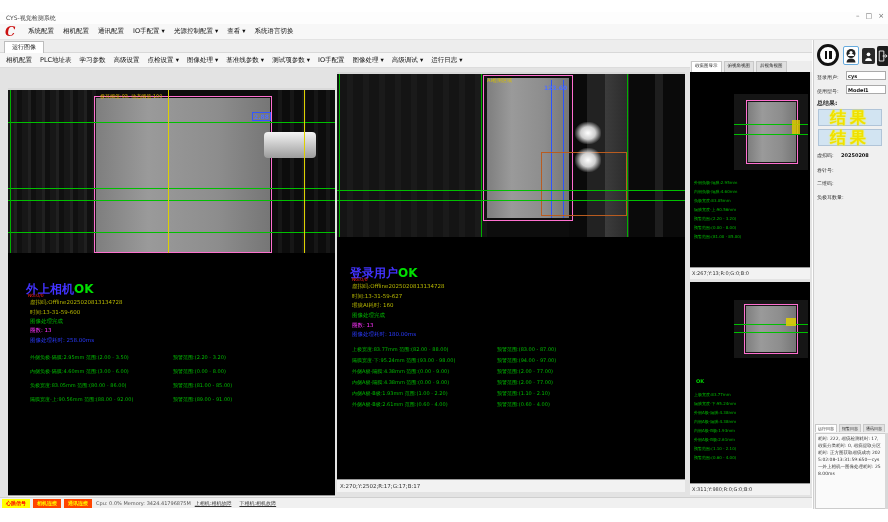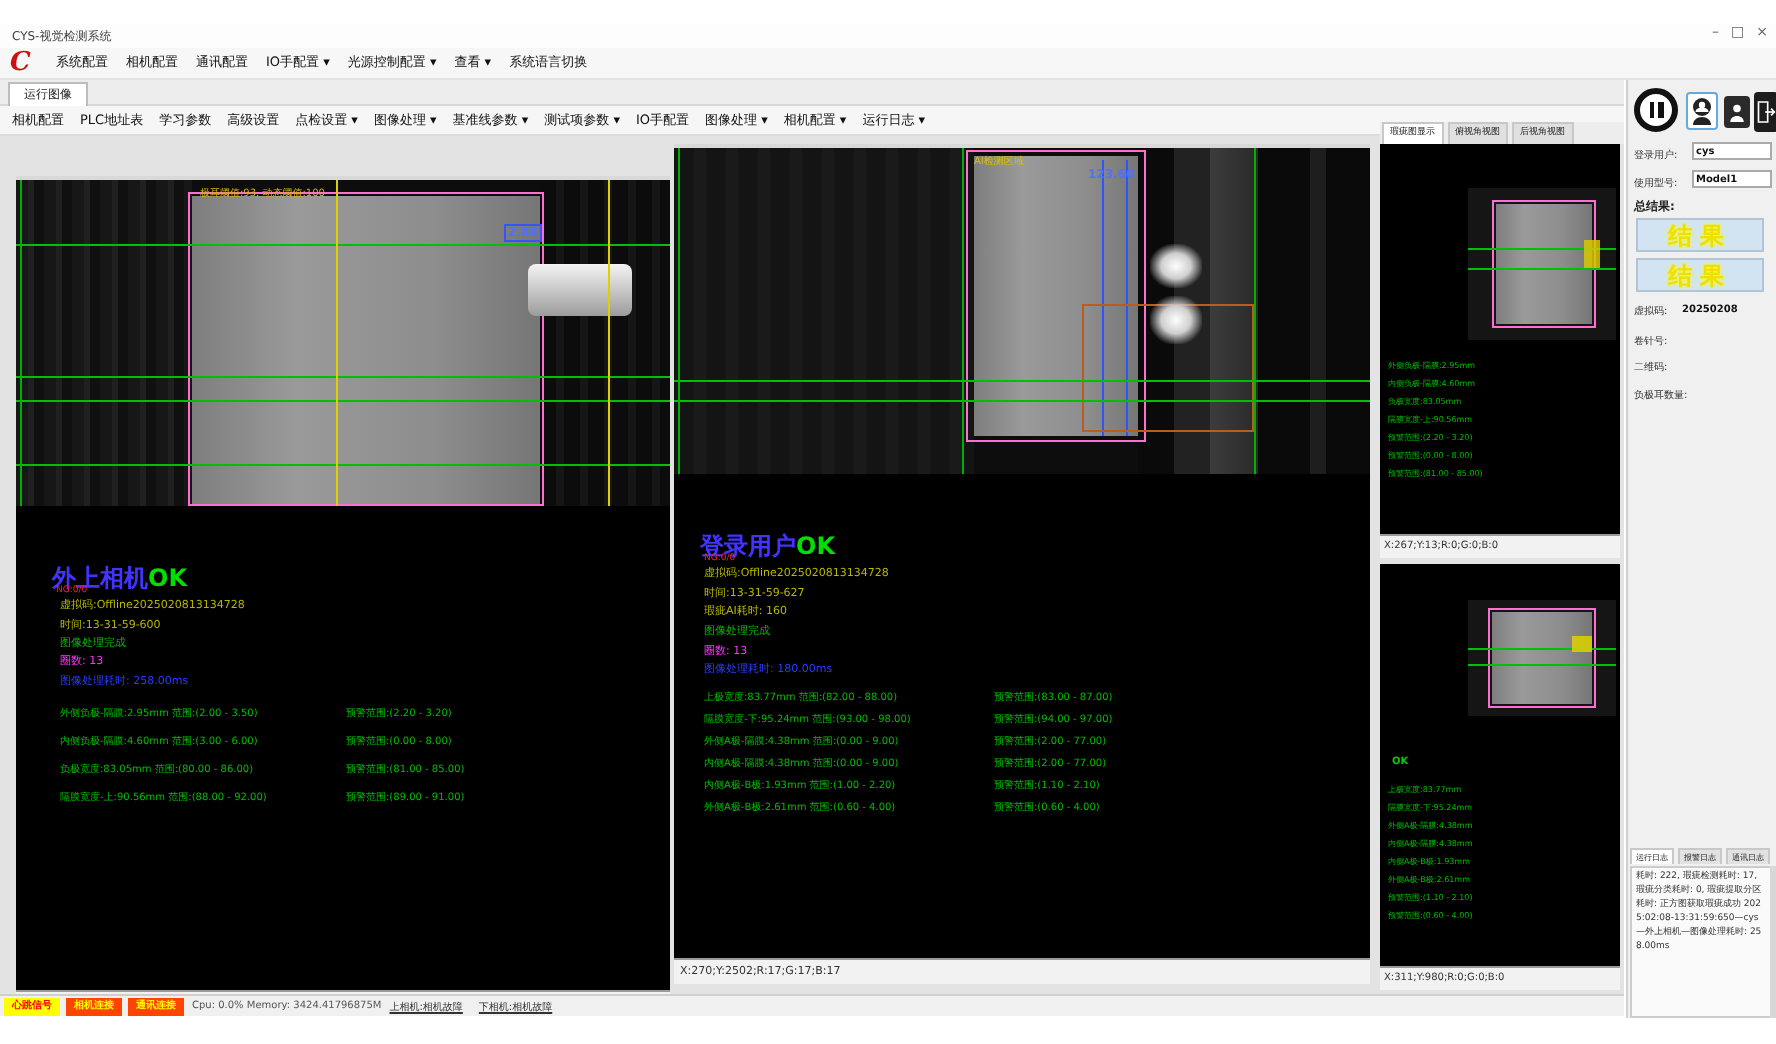--- a/index.html
+++ b/index.html
@@ -69,21 +69,21 @@
   .b-pause{left:3px;top:4px;width:22px;height:22px;border-radius:50%;background:#fff;border:3px solid #111;}
   .b-pause i{position:absolute;top:4px;width:2.5px;height:8px;background:#111;}
   .b-pause i.p1{left:4.5px;} .b-pause i.p2{left:9px;}
   .b-user-sel{left:29px;top:6px;width:16px;height:19px;background:#fff;border:1px solid #66aadd;border-radius:2px;display:flex;align-items:center;justify-content:center;}
   .b-user{left:48px;top:8px;width:13px;height:16px;background:#2a2a2a;border-radius:2px;display:flex;align-items:center;justify-content:center;}
   .b-exit{left:63px;top:6px;width:12px;height:20px;background:#1c1c1c;border-radius:2px;display:flex;align-items:center;justify-content:center;}
   .slabel{position:absolute;font-size:5px;color:#333;white-space:nowrap;}
   .sinput{position:absolute;width:40px;height:9px;background:#fff;border:1px solid #aaa;font-size:5px;padding:0 1px;color:#111;font-weight:bold;font-family:inherit;}
   .total{position:absolute;font-size:6px;color:#222;font-weight:bold;white-space:nowrap;}
   .resbox{position:absolute;left:4px;width:64px;height:17px;background:#d2e4f2;border:1px solid #b0c4d8;
-          text-align:center;font-size:12px;font-weight:bold;color:#f0e000;letter-spacing:4px;line-height:16px;
+          text-align:center;font-size:16px;font-weight:bold;color:#f0e000;letter-spacing:4px;line-height:16px;
           text-shadow:0 0 2px #ffff00;}
   .sval{position:absolute;font-size:5px;color:#111;font-weight:bold;white-space:nowrap;}
   .ltabs{position:absolute;left:1px;top:384px;display:flex;gap:2px;}
   .ltab{font-size:4px;color:#222;padding:1px 2px;background:#e2e2e2;border:1px solid #c8c8c8;border-bottom:none;white-space:nowrap;}
   .ltab:first-child{background:#fff;}
   .logbox{position:absolute;left:1px;top:393px;width:71px;height:76px;background:#fafafa;border:1px solid #ccc;padding:1px 4px 1px 2px;overflow:hidden;}
   .logbox p{font-size:4.5px;line-height:7px;color:#333;word-break:break-all;}
   .logscroll{position:absolute;right:0;top:393px;width:3px;height:76px;background:#d8d8d8;}
   
   .statusbar{position:absolute;left:0;top:497px;width:812px;height:11px;background:#f0f0f0;border-top:1px solid #cfcfcf;
@@ -129,21 +129,21 @@
       <span class="tool-item">相机配置</span>
       <span class="tool-item">PLC地址表</span>
       <span class="tool-item">学习参数</span>
       <span class="tool-item">高级设置</span>
       <span class="tool-item">点检设置 ▾</span>
       <span class="tool-item">图像处理 ▾</span>
       <span class="tool-item">基准线参数 ▾</span>
       <span class="tool-item">测试项参数 ▾</span>
       <span class="tool-item">IO手配置</span>
       <span class="tool-item">图像处理 ▾</span>
-      <span class="tool-item">相机配置 ▾</span>
+      <span class="tool-item">高级调试 ▾</span>
       <span class="tool-item">运行日志 ▾</span>
     </div>
 
   <div class="mainbg"></div>
 
   <div class="view v-left">
     <div class="img">
       <div class="topline"></div>
       <div class="zone" style="left:0;width:88px;background:repeating-linear-gradient(90deg,#171717 0 6px,#202020 6px 9px,#101010 9px 14px);"></div>
       <div class="zone" style="left:262px;width:65px;background:repeating-linear-gradient(90deg,#0c0c0c 0 8px,#161616 8px 12px);"></div>

